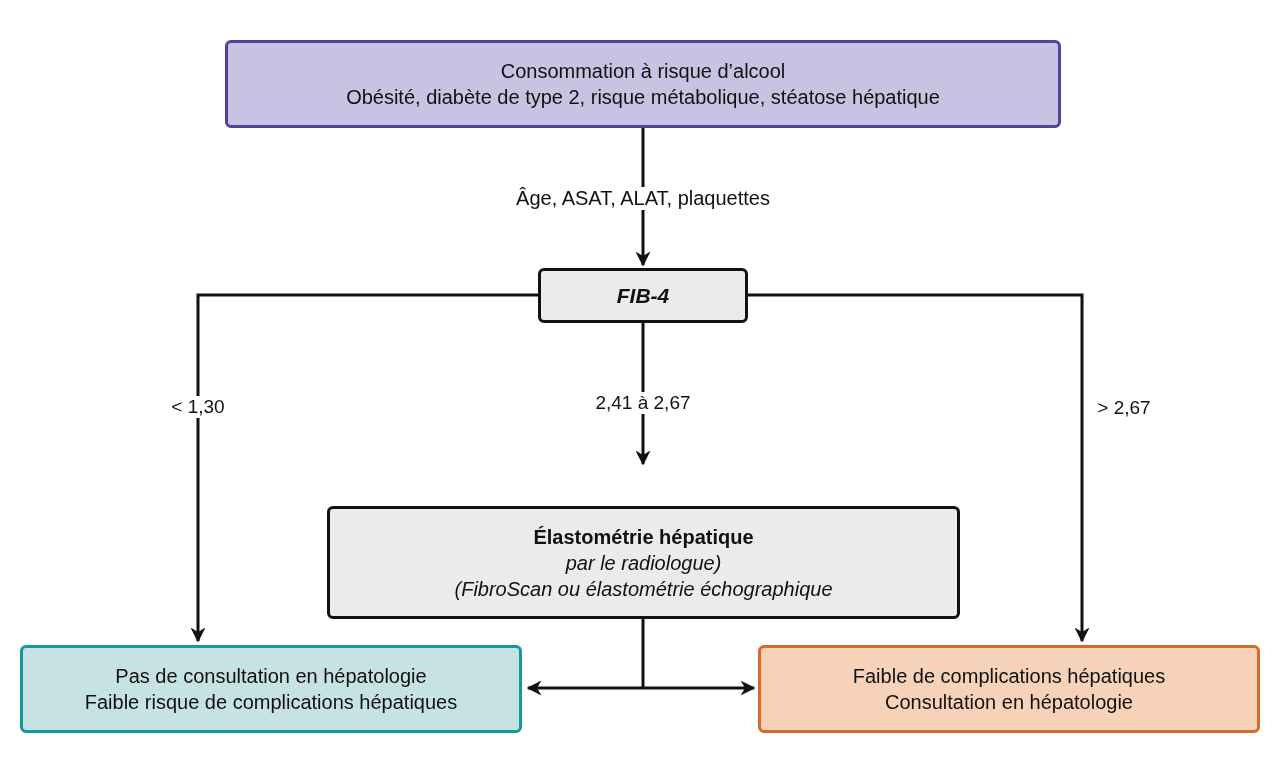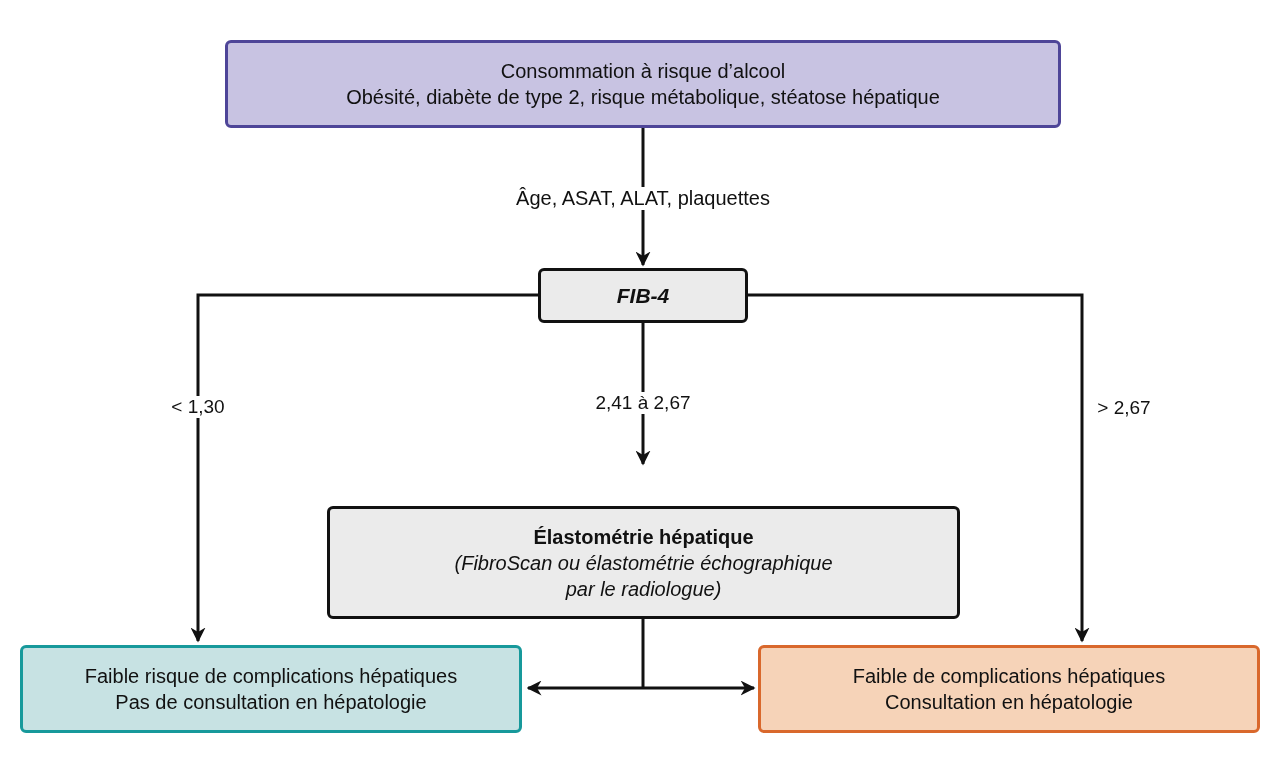--- a/index.html
+++ b/index.html
@@ -115,25 +115,25 @@
 <div class="box" id="box-fib4" style="background: rgb(235, 235, 235); border-color: rgb(17, 17, 17);">
   <span>FIB-4</span>
 </div>
 
 <div class="label" id="lbl-low">&lt; 1,30</div>
 <div class="label" id="lbl-mid">2,41 à 2,67</div>
 <div class="label" id="lbl-high">&gt; 2,67</div>
 
 <div class="box" id="box-elasto" style="background: rgb(235, 235, 235); border-color: rgb(17, 17, 17);">
   <span class="b">Élastométrie hépatique</span>
+  <span class="i">par le radiologue)</span>
   <span class="i">(FibroScan ou élastométrie échographique</span>
-  <span class="i">par le radiologue)</span>
 </div>
 
 <div class="box" id="box-low" style="background: rgb(199, 226, 227); border-color: rgb(23, 153, 155);">
+  <span>Pas de consultation en hépatologie</span>
   <span>Faible risque de complications hépatiques</span>
-  <span>Pas de consultation en hépatologie</span>
 </div>
 
 <div class="box" id="box-high" style="background: rgb(246, 211, 184); border-color: rgb(217, 104, 44);">
   <span>Faible de complications hépatiques</span>
   <span>Consultation en hépatologie</span>
 </div>
 
 </body></html>

